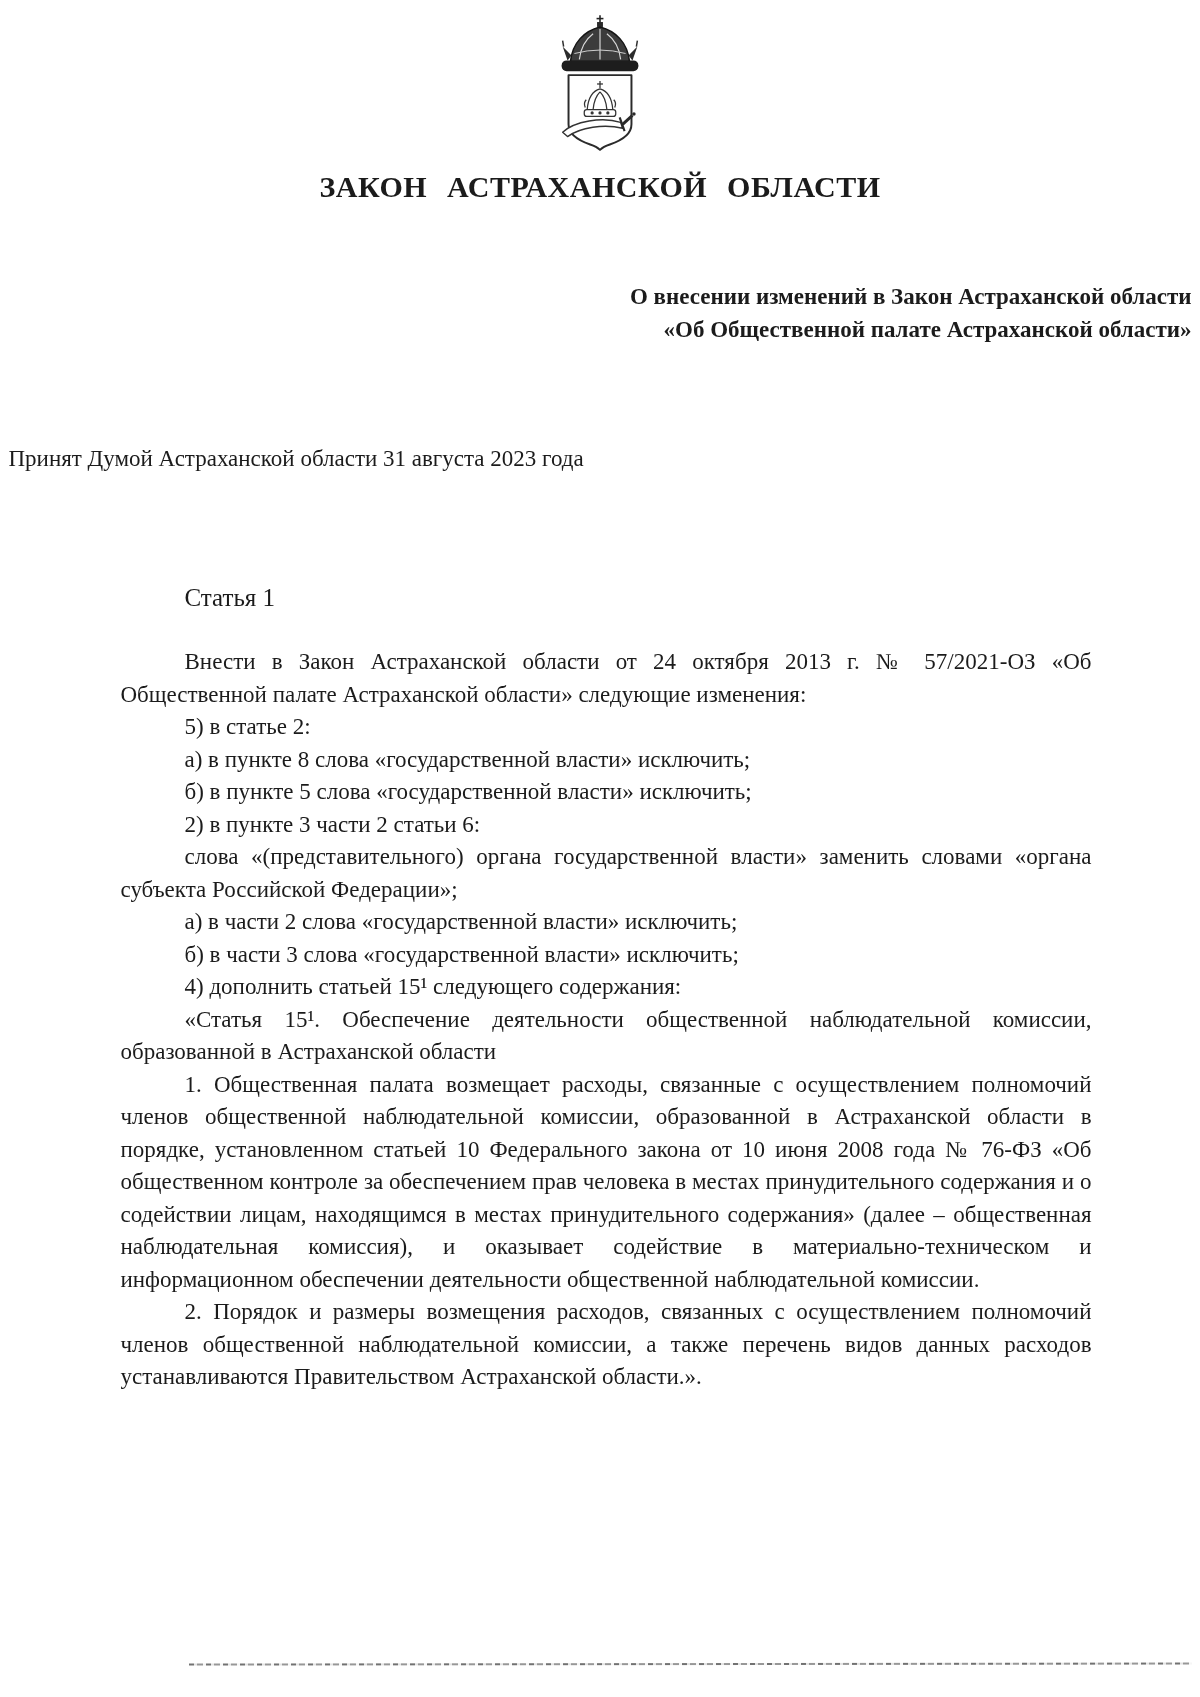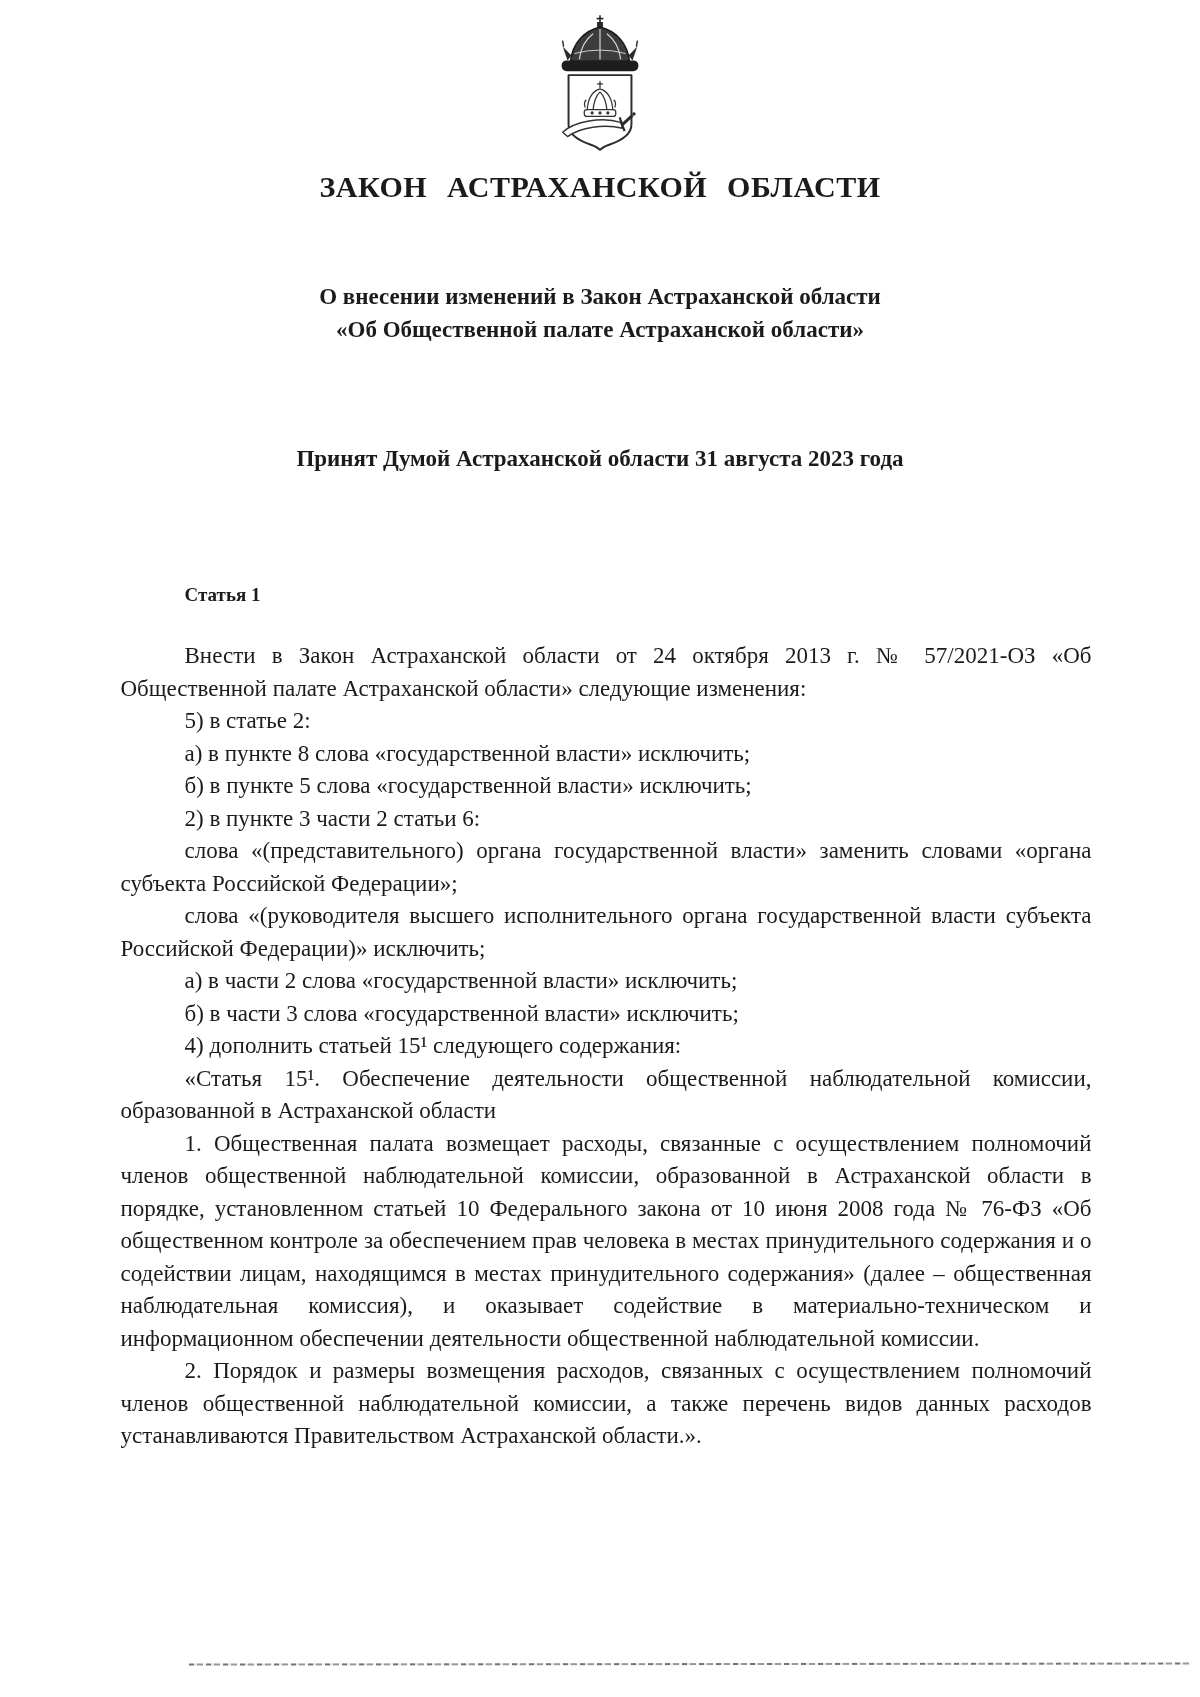--- a/index.html
+++ b/index.html
@@ -25,40 +25,40 @@
   .doc-title {
     margin: 18px 0 0 0;
     text-align: center;
     font-size: 30px;
     font-weight: bold;
     letter-spacing: 0.5px;
     word-spacing: 12px;
   }
   .doc-subtitle {
     margin-top: 76px;
-    text-align: center;
+    text-align: right;
     font-size: 23px;
     font-weight: bold;
     line-height: 33px;
   }
   .adoption-line {
     margin-top: 100px;
-    text-align: center;
+    text-align: left;
     font-size: 23px;
-    font-weight: bold;
+    font-weight: normal;
   }
   .content {
     margin-left: 112px;
     margin-right: 100px; 
   }
   .article-heading {
     margin: 112px 0 0 0;
     padding-left: 64px;
-    font-size: 19px;
-    font-weight: bold;
+    font-size: 25px;
+    font-weight: normal;
   }
   .doc-body {
     margin-top: 34px;
   }
   .body-par {
     margin: 0;
     font-size: 23px;
     line-height: 32.5px;
     text-align: justify;
     text-indent: 64px;
@@ -140,21 +140,20 @@
   <div class="content">
     <div class="article-heading">Статья 1</div>
 
     <div class="doc-body">
         <p class="body-par">Внести в Закон Астраханской области от 24 октября 2013 г. № 57/2021-ОЗ «Об Общественной палате Астраханской области» следующие изменения:</p>
         <p class="body-par">5) в статье 2:</p>
         <p class="body-par">а) в пункте 8 слова «государственной власти» исключить;</p>
         <p class="body-par">б) в пункте 5 слова «государственной власти» исключить;</p>
         <p class="body-par">2) в пункте 3 части 2 статьи 6:</p>
         <p class="body-par">слова «(представительного) органа государственной власти» заменить словами «органа субъекта Российской Федерации»;</p>
-        <p class="body-par">слова «(руководителя высшего исполнительного органа государственной власти субъекта Российской Федерации)» исключить;</p>
         <p class="body-par">а) в части 2 слова «государственной власти» исключить;</p>
         <p class="body-par">б) в части 3 слова «государственной власти» исключить;</p>
         <p class="body-par">4) дополнить статьей 15¹ следующего содержания:</p>
         <p class="body-par">«Статья 15¹. Обеспечение деятельности общественной наблюдательной комиссии, образованной в Астраханской области</p>
         <p class="body-par">1. Общественная палата возмещает расходы, связанные с осуществлением полномочий членов общественной наблюдательной комиссии, образованной в Астраханской области в порядке, установленном статьей 10 Федерального закона от 10 июня 2008 года № 76-ФЗ «Об общественном контроле за обеспечением прав человека в местах принудительного содержания и о содействии лицам, находящимся в местах принудительного содержания» (далее – общественная наблюдательная комиссия), и оказывает содействие в материально-техническом и информационном обеспечении деятельности общественной наблюдательной комиссии.</p>
         <p class="body-par">2. Порядок и размеры возмещения расходов, связанных с осуществлением полномочий членов общественной наблюдательной комиссии, а также перечень видов данных расходов устанавливаются Правительством Астраханской области.».</p>
       </div>
   </div>
 
   <div class="scan-artifact-line"></div>

